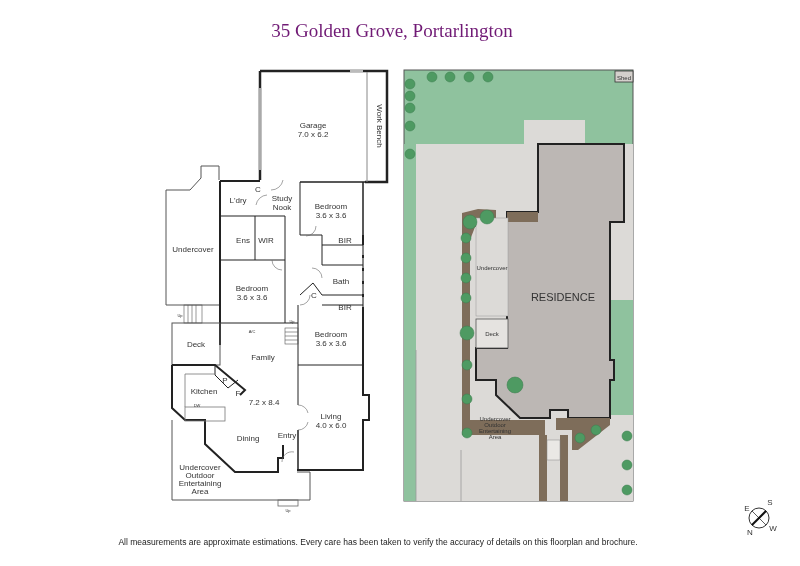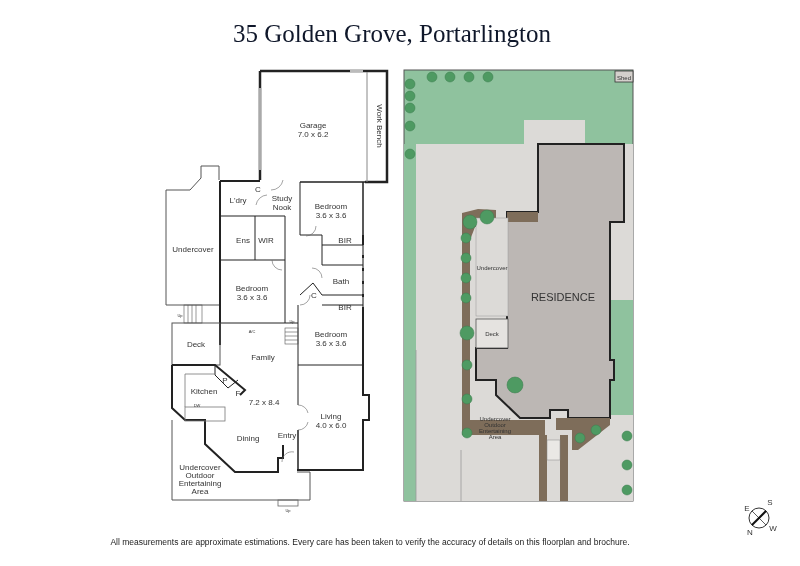--- a/index.html
+++ b/index.html
@@ -1,18 +1,18 @@
 <!DOCTYPE html>
 <html><head>
 <meta charset="utf-8">
 <style>
   html,body{margin:0;padding:0;background:#fff;}
   body{width:800px;height:566px;position:relative;overflow:hidden;font-family:"Liberation Sans",sans-serif;}
-  .title{position:absolute;left:0;top:20px;width:784px;text-align:center;font-family:"Liberation Serif",serif;font-size:25px;color:#0f172a;}
-  .footer{position:absolute;left:0;top:537px;width:740px;text-align:center;font-size:8.5px;color:#222;}
+  .title{position:absolute;left:0;top:20px;width:784px;text-align:center;font-family:"Liberation Serif",serif;font-size:19px;color:#701a75;}
+  .footer{position:absolute;left:8px;top:537px;width:740px;text-align:center;font-size:8.5px;color:#222;}
   svg{position:absolute;left:0;top:0;}
   .lbl{font-family:"Liberation Sans",sans-serif;font-size:8px;fill:#333;text-anchor:middle;}
   .sm{font-size:4px;}
   .big{font-size:11px;}
 </style>
 </head>
 <body>
 
 <div class="title">35 Golden Grove, Portarlington</div>
 

